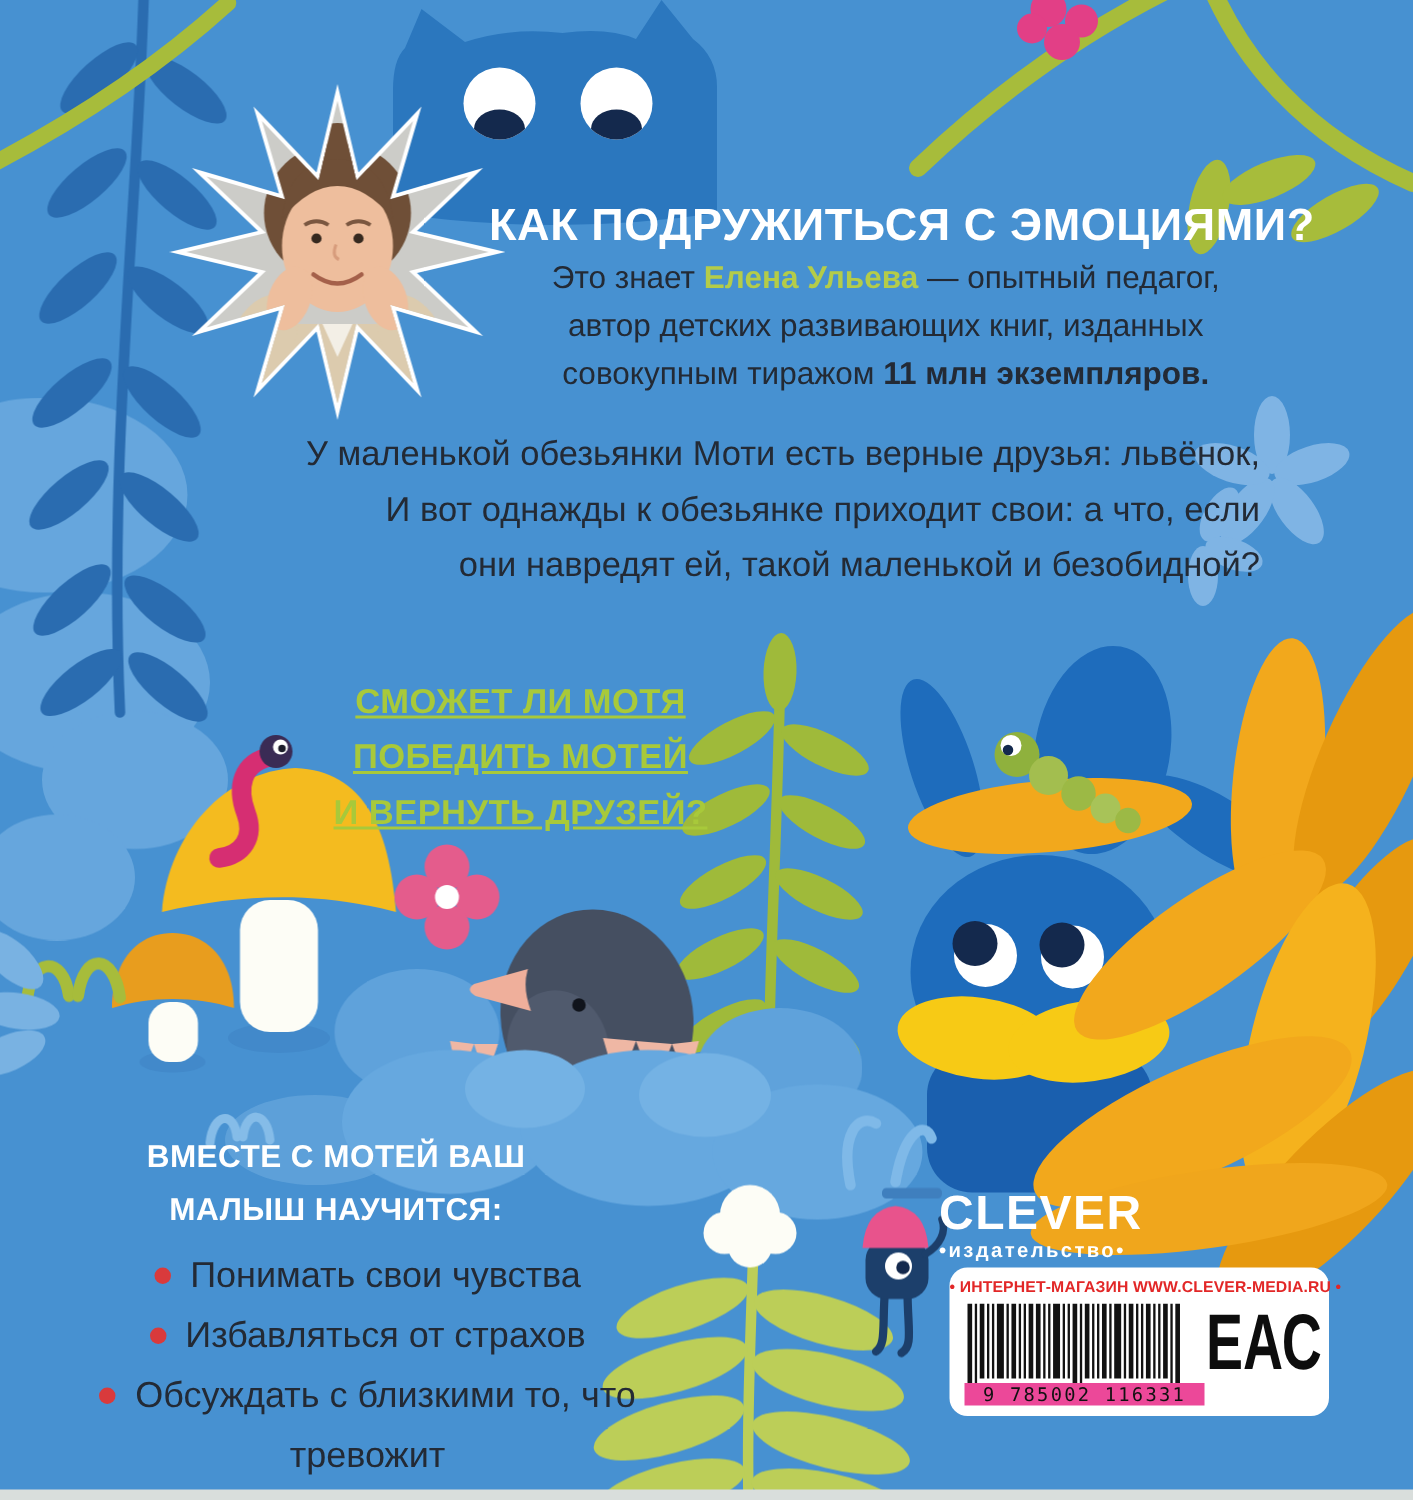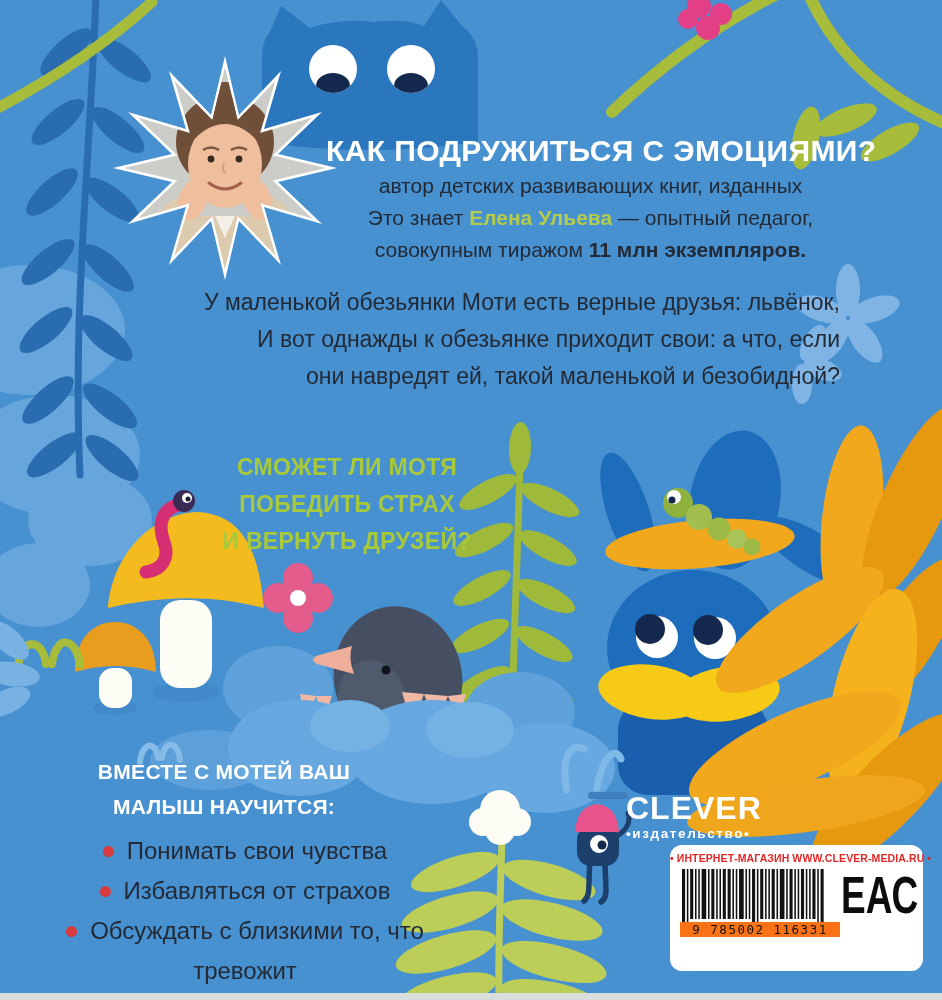--- a/index.html
+++ b/index.html
@@ -8,37 +8,37 @@
   .art{position:absolute;left:0;top:0;z-index:1;}
   .heading{position:absolute;left:326px;top:134px;width:540px;margin:0;font-size:30px;font-weight:800;
            color:#fff;letter-spacing:.4px;white-space:nowrap;z-index:2;}
   .author{position:absolute;left:338px;top:170px;width:505px;text-align:center;font-size:21px;
           line-height:32px;color:#232A35;z-index:2;}
   .green-name{color:#B4CC49;font-weight:700;}
   .bold{font-weight:700;}
   .desc{position:absolute;left:128px;top:284px;width:712px;text-align:right;font-size:23px;
         line-height:37px;color:#232A35;z-index:2;}
   .question{position:absolute;left:220px;top:449px;width:254px;text-align:center;font-size:23px;
-            font-weight:800;line-height:37px;color:#A8C93A;letter-spacing:.3px;z-index:2;}
+            font-weight:800;line-height:37px;color:#A8C93A;letter-spacing:.3px;z-index:2;text-decoration:underline;}
   .learn-title{position:absolute;left:52px;top:754px;width:344px;text-align:center;font-size:21px;
                font-weight:800;color:#fff;line-height:35px;letter-spacing:.3px;z-index:2;}
   .learn-list{position:absolute;left:38px;top:831px;width:414px;text-align:center;font-size:24px;
               line-height:40px;color:#232A35;z-index:2;}
   .bullet{display:inline-block;width:11px;height:11px;border-radius:50%;background:#D93A3C;
           margin-right:13px;vertical-align:2px;}
   .publisher{position:absolute;left:626px;top:791px;width:260px;text-align:left;color:#fff;z-index:2;}
   .clever{font-size:32px;font-weight:900;letter-spacing:1px;line-height:34px;}
   .clever-sub{font-size:13.5px;font-weight:700;letter-spacing:1.6px;margin-top:1px;}
-  .shopbox{position:absolute;left:670px;top:845px;width:253px;height:126px;background:#fff;
+  .shopbox{position:absolute;left:633px;top:845px;width:253px;height:99px;background:#fff;
            border-radius:12px;z-index:2;}
   .shopline{margin-top:7px;text-align:center;font-size:10.5px;font-weight:700;color:#E22727;
             letter-spacing:.1px;white-space:nowrap;}
   .bcwrap{position:absolute;left:10px;top:24px;width:160px;height:68px;}
   .bcdigits{position:absolute;left:0;bottom:0;width:160px;text-align:center;font-size:12.5px;
-            letter-spacing:1.5px;color:#111;background:#f97316;font-family:"DejaVu Sans Mono",monospace;}
+            letter-spacing:1.5px;color:#111;background:#ec4899;font-family:"DejaVu Sans Mono",monospace;}
   .eac{position:absolute;right:6px;top:21px;width:76px;text-align:center;font-size:37px;font-weight:900;
        color:#0d0d0d;transform:scaleY(1.42);transform-origin:top;letter-spacing:0;}
   .bottom-edge{position:absolute;left:0;bottom:0;width:942px;height:7px;background:#D9DEDC;z-index:3;}
 </style>
 </head>
 <body>
 
 <div class="page">
 
   <svg class="art" width="942" height="1000" viewBox="0 0 942 1000">
@@ -284,36 +284,36 @@
         <path d="M209,183 Q225,195 241,183" stroke="#A4604A" stroke-width="3" fill="none" stroke-linecap="round"></path>
         <ellipse cx="193" cy="199" rx="14" ry="22" transform="rotate(20 193 199)" fill="#EEBE9D"></ellipse>
         <ellipse cx="257" cy="199" rx="14" ry="22" transform="rotate(-20 257 199)" fill="#EEBE9D"></ellipse>
       </g>
     </g>
   </svg>
 
   <h1 class="heading">КАК ПОДРУЖИТЬСЯ С ЭМОЦИЯМИ?</h1>
 
   <div class="author">
+    <div><span>Это знает </span><span class="green-name">Елена Ульева</span><span> — опытный педагог,</span></div>
     <div>автор детских развивающих книг, изданных</div>
-    <div><span>Это знает </span><span class="green-name">Елена Ульева</span><span> — опытный педагог,</span></div>
     <div><span>совокупным тиражом </span><span class="bold">11 млн экземпляров.</span></div>
   </div>
 
   <div class="desc">
 
   <div>У маленькой обезьянки Моти есть верные друзья: львёнок,</div>
       <div>И вот однажды к обезьянке приходит свои: а что, если</div>
       <div>они навредят ей, такой маленькой и безобидной?</div>
     </div>
 
   <div class="question">
 
   <div>СМОЖЕТ ЛИ МОТЯ</div>
-      <div>ПОБЕДИТЬ СТРАХ</div>
+      <div>ПОБЕДИТЬ МОТЕЙ</div>
       <div>И ВЕРНУТЬ ДРУЗЕЙ?</div>
     </div>
 
   <div class="learn-title">
 
   <div>ВМЕСТЕ С МОТЕЙ ВАШ</div>
       <div>МАЛЫШ НАУЧИТСЯ:</div>
     </div>
   <div class="learn-list">
 

